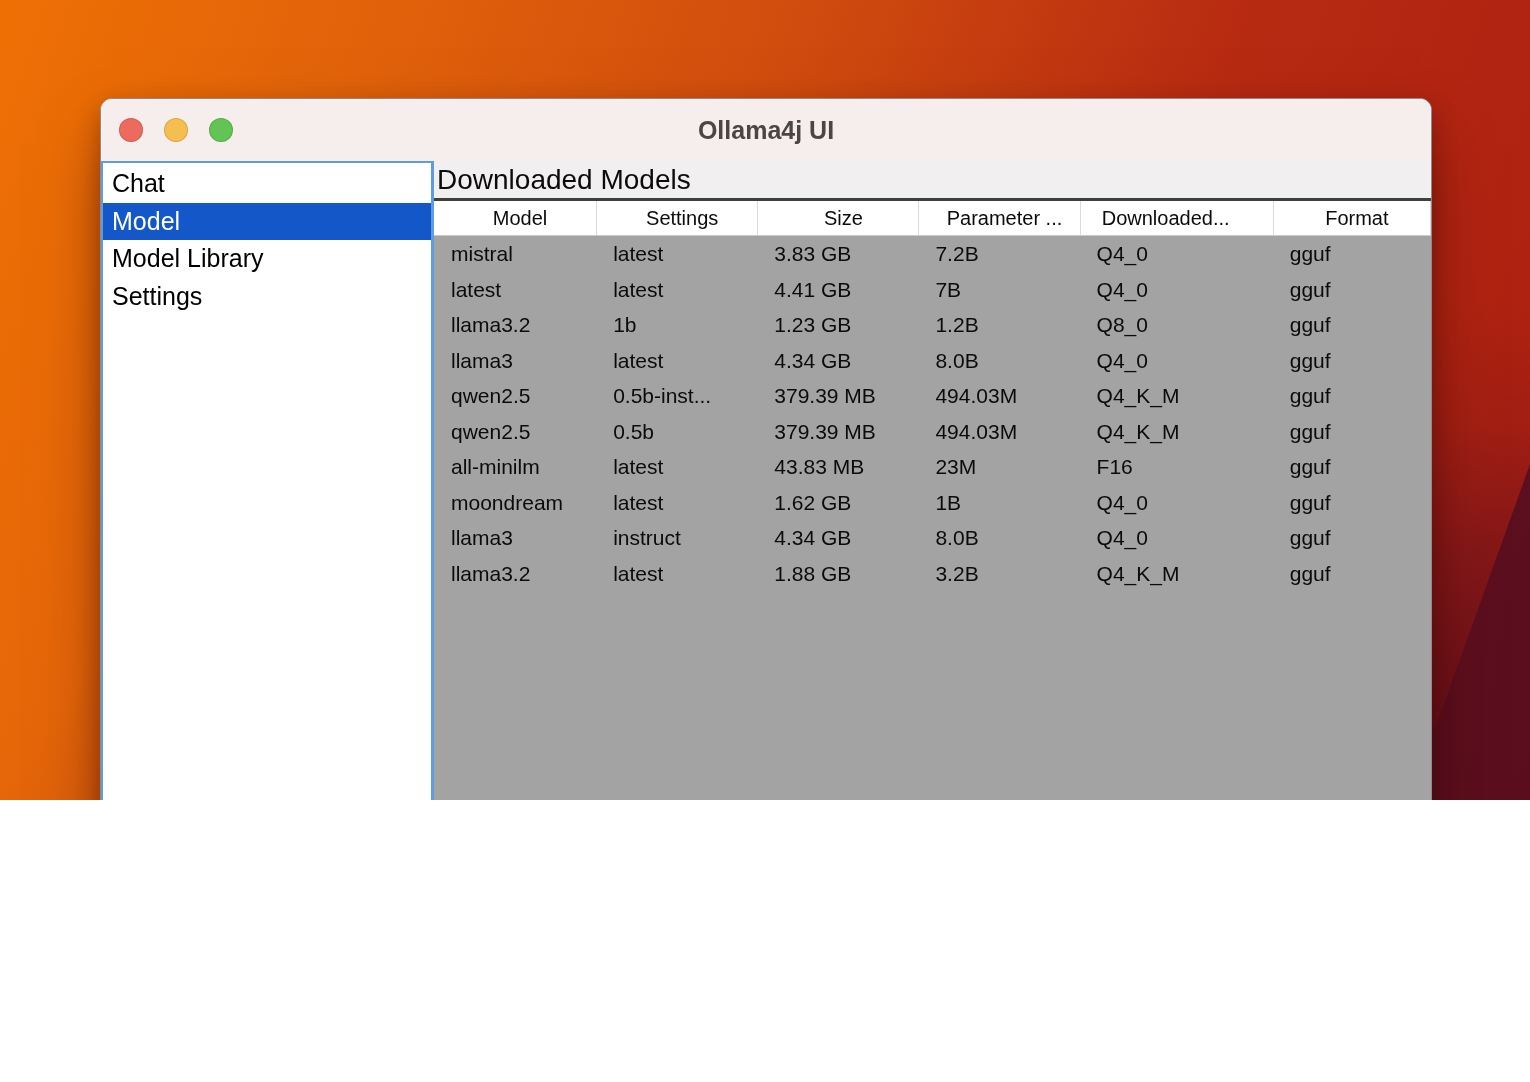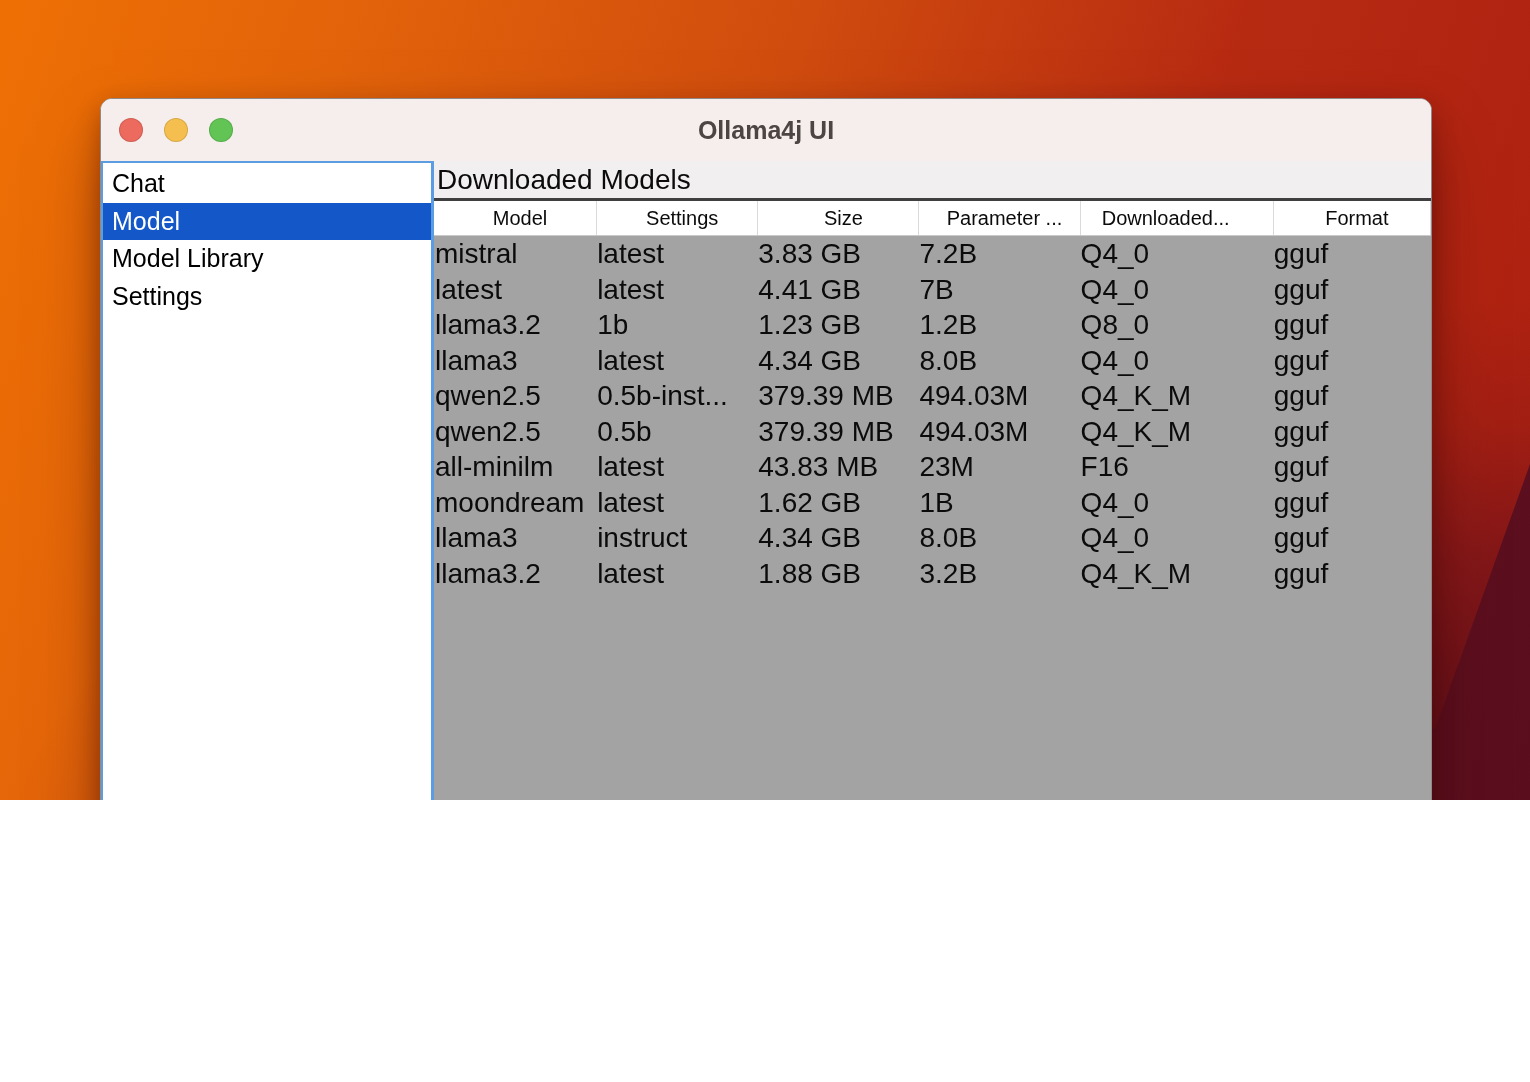--- a/index.html
+++ b/index.html
@@ -52,22 +52,22 @@
 
   .thead { display: flex; height: 34px; border-bottom: 1px solid #c9c9c9; background: #ffffff; text-align: center; }
   .th { box-sizing: border-box; line-height: 34px; font-size: 20px; color: #0b0b0b;
     padding-left: 10px; border-left: 1px solid #dadada;
     white-space: nowrap; overflow: hidden; }
   .th:first-child { border-left: none; }
   .th.last { border-right: 1px solid #dadada; }
 
   .tbody { flex: 1; }
   .tr { display: flex; height: 35.5px; }
-  .td { box-sizing: border-box; line-height: 35.5px; font-size: 28px; color: #0b0b0b;
-    padding-left: 1px; white-space: nowrap; overflow: hidden; }
+  .td { box-sizing: border-box; line-height: 35.5px; font-size: 21px; color: #0b0b0b;
+    padding-left: 17px; white-space: nowrap; overflow: hidden; }
 
   .c0 { width: 166px; } .c1 { width: 165px; } .c2 { width: 165px; }
   .c3 { width: 165px; } .c4 { width: 165px; } .c5 { width: 162px; margin-left: 32px; }
 </style>
 </head>
 <body>
 
 <div class="desktop">
   <div class="wp-shade"></div>
   <div class="wp-wedge"></div>

